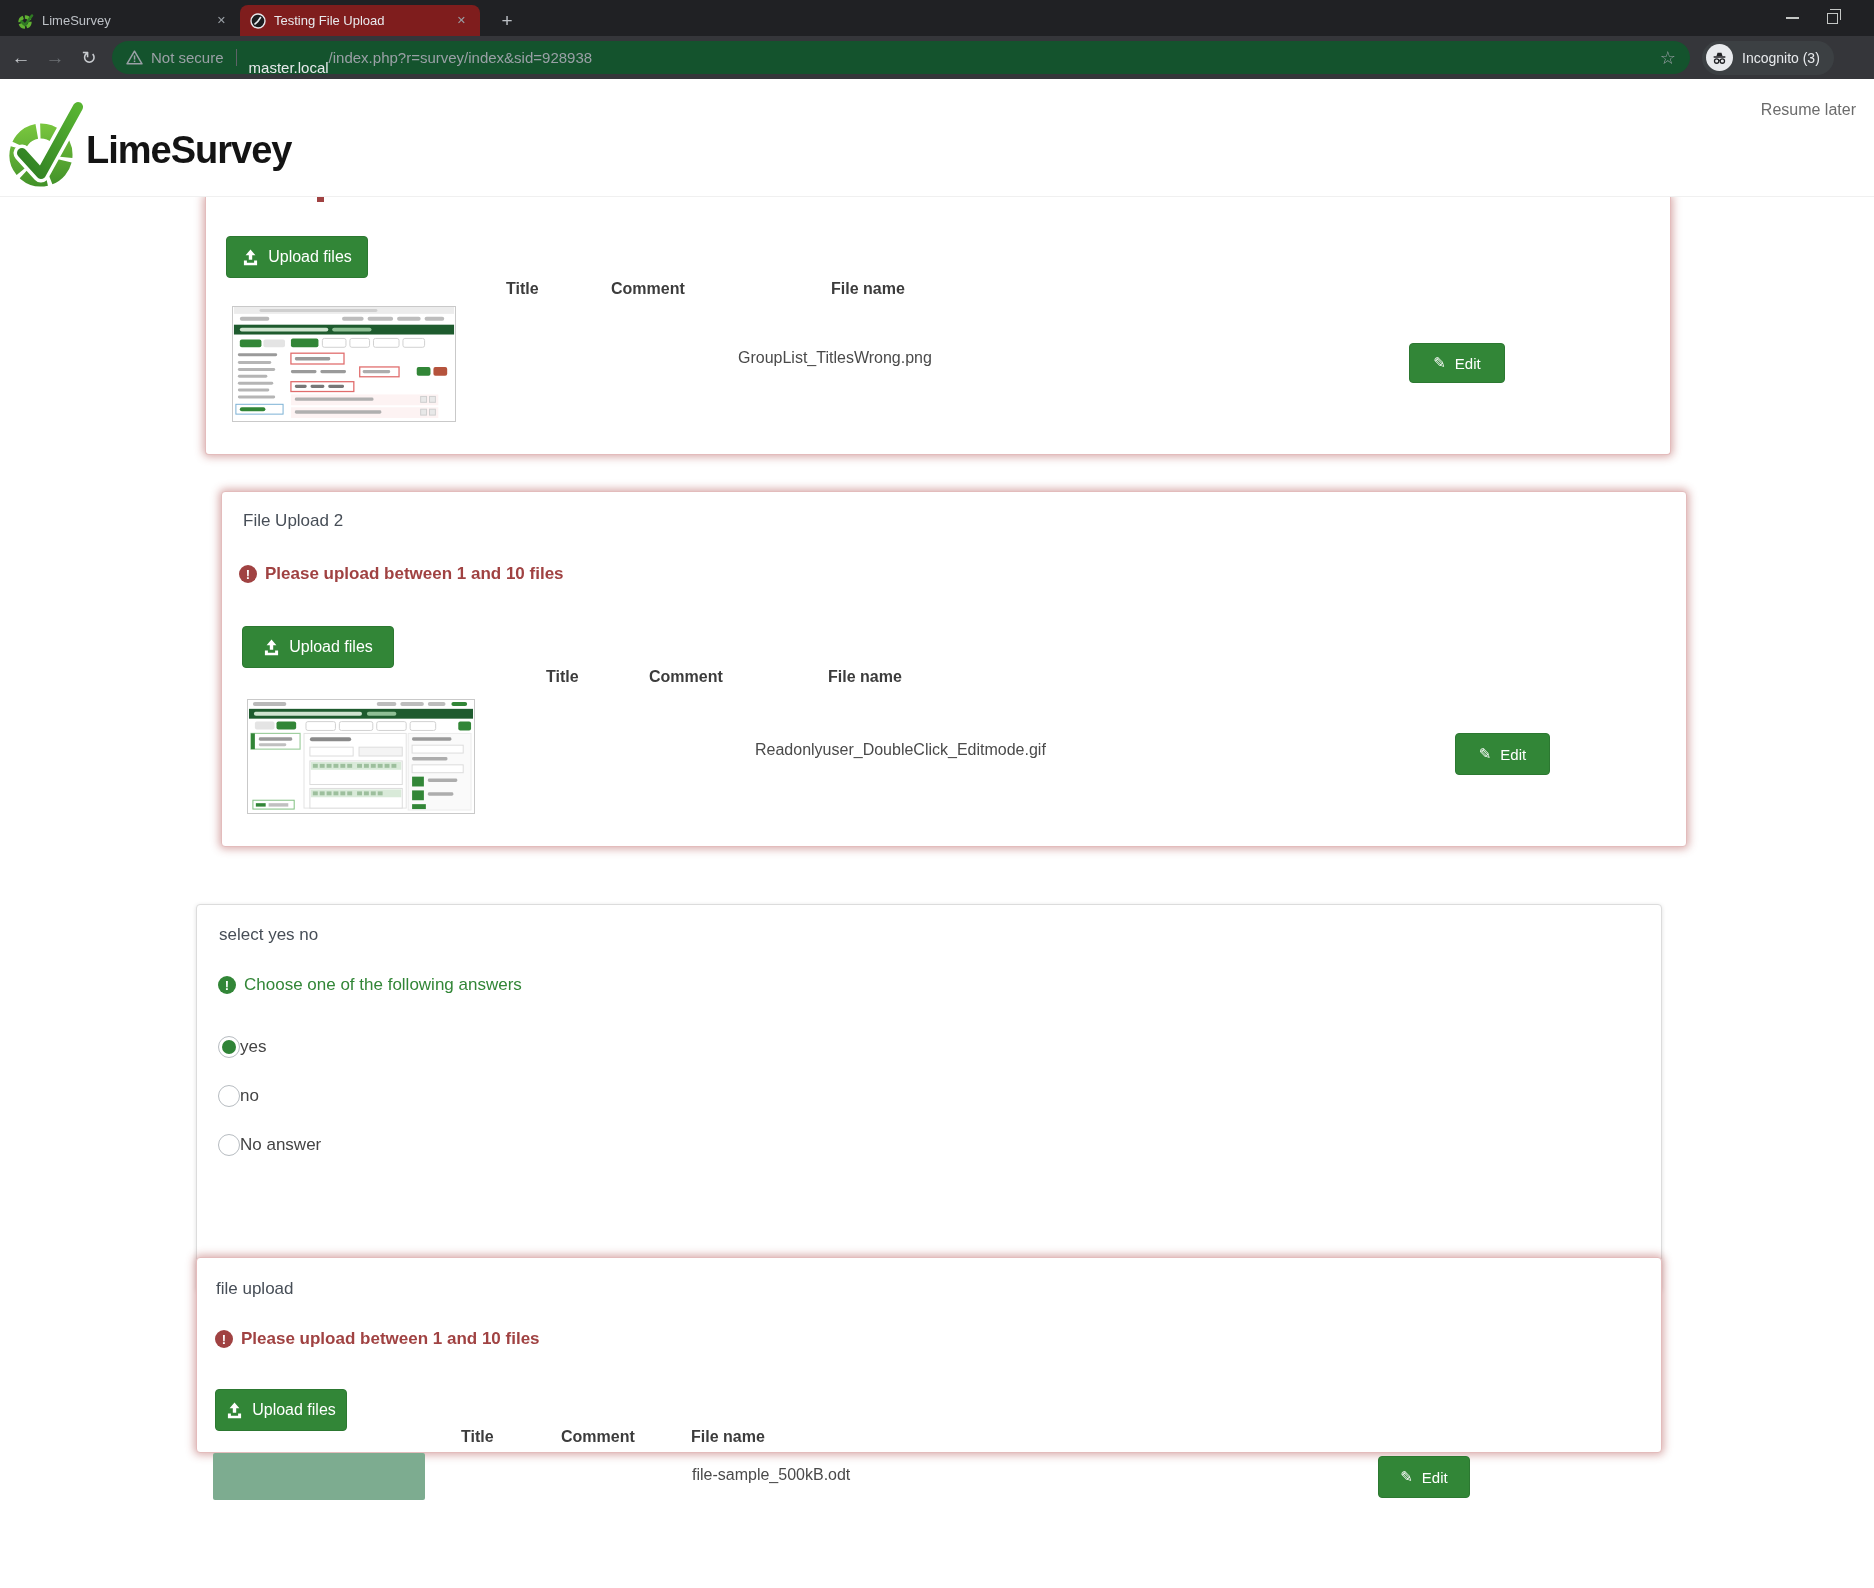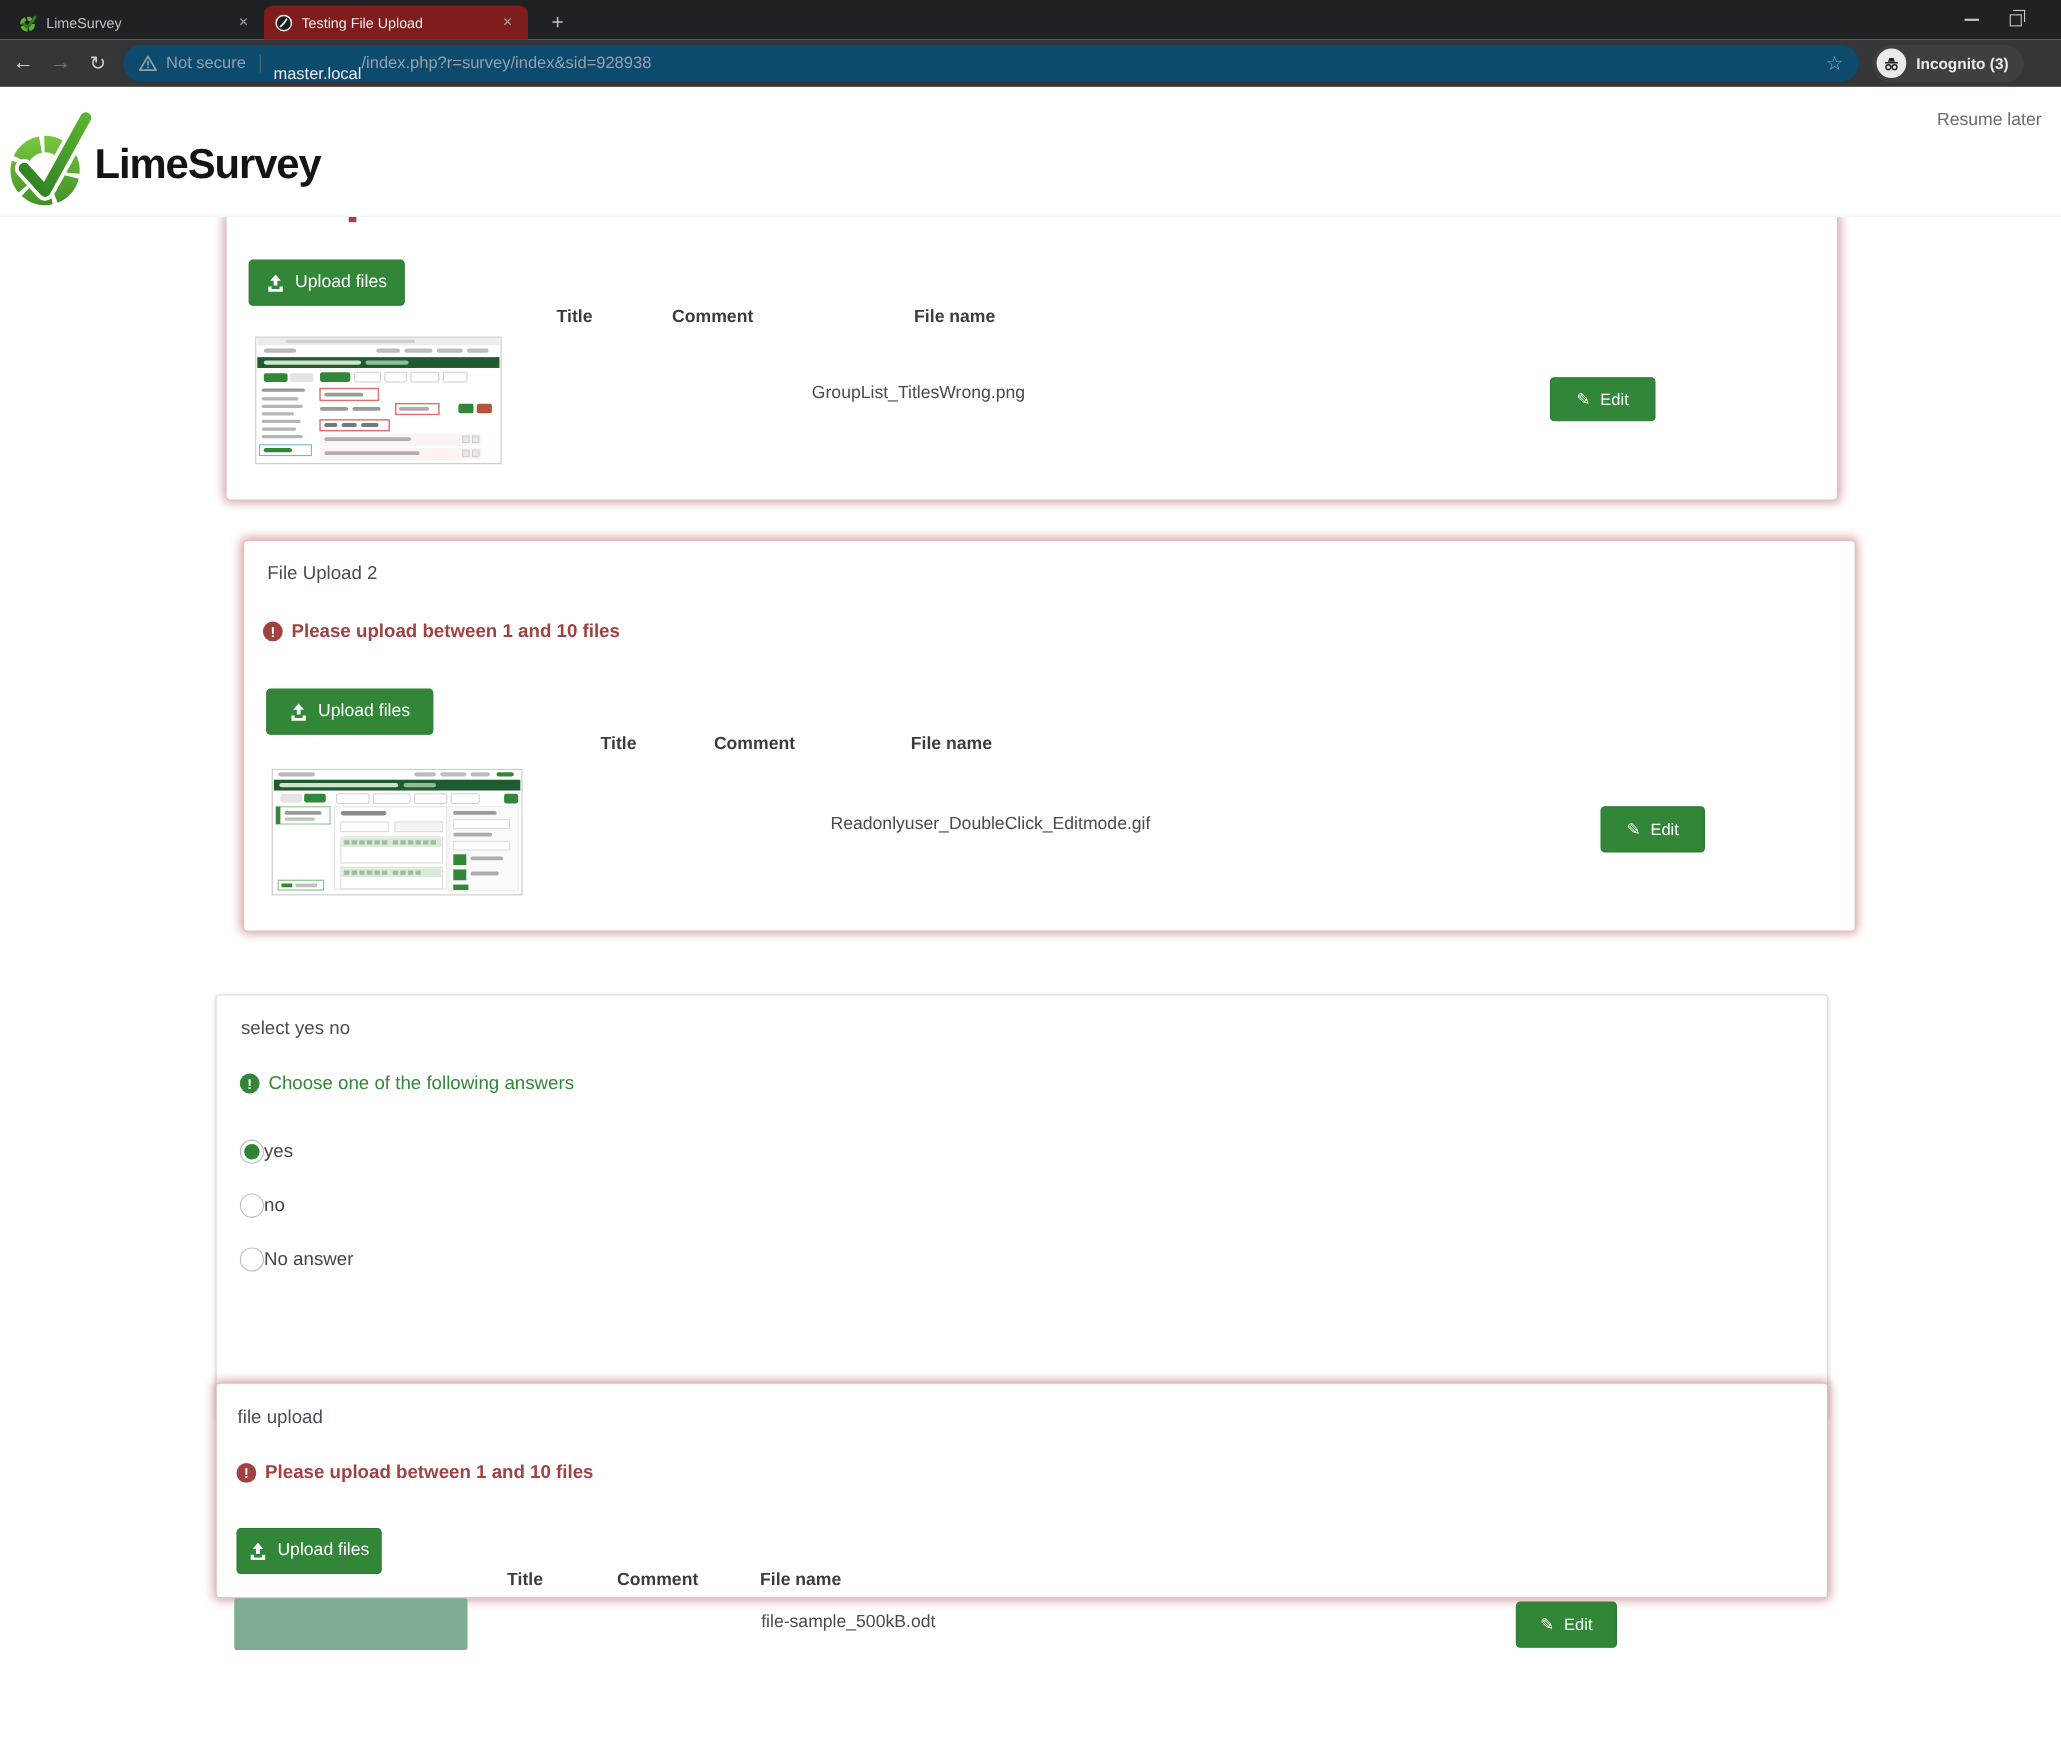--- a/index.html
+++ b/index.html
@@ -17,27 +17,27 @@
   .newtab-btn { position:absolute; left:494px; top:8px; width:26px; height:26px; color:#bdc1c6; font-size:19px; text-align:center; line-height:25px; }
   .win-controls { position:absolute; right:8px; top:0; height:36px; display:flex; align-items:center; gap:28px; padding-right:28px; }
   .win-min { width:13px; height:1.5px; background:#c4c7c5; }
   .win-restore { width:11px; height:11px; border:1.5px solid #c4c7c5; position:relative; background:#202124; }
   .win-restore::before { content:""; position:absolute; left:2px; top:-5px; width:10px; height:10px; border-top:1.5px solid #c4c7c5; border-right:1.5px solid #c4c7c5; }
 
   .toolbar { position:absolute; left:0; top:36px; width:1874px; height:43px; background:#35363a; display:flex; align-items:center; }
   .nav-ico { font-size:19px; color:#c8cbcf; width:34px; text-align:center; }
   .nav-ico.dim { color:#6e7276; }
   .nav-ico.reload { font-size:18px; }
-  .omnibox { margin-left:6px; width:1578px; height:33px; background:#0c4a6e; border-radius:17px; display:flex; align-items:center; padding:0 14px; color:#9aa0a6; font-size:15px; }
+  .omnibox { margin-left:6px; width:1578px; height:33px; background:#14532d; border-radius:17px; display:flex; align-items:center; padding:0 14px; color:#9aa0a6; font-size:15px; }
   .omni-warn { margin-right:8px; display:inline-flex; }
   .omni-divider { width:1px; height:17px; background:#5f6368; margin:0 12px; }
   .omni-host { color:#e8eaed;margin-top:20px; }
   .omni-path { color:#9aa0a6; }
   .omni-star { margin-left:auto; font-size:18px; color:#9aa0a6; }
-  .incognito-chip { margin-left:12px; height:34px; background:#3c4043; border-radius:17px; display:flex; align-items:center; padding:0 14px 0 4px; gap:9px;font-weight:bold; }
+  .incognito-chip { margin-left:12px; height:34px; background:#3c4043; border-radius:17px; display:flex; align-items:center; padding:0 14px 0 4px; gap:9px; }
   .incog-circle { width:27px; height:27px; border-radius:50%; background:#e8eaed; display:flex; align-items:center; justify-content:center; }
   .incognito-chip .label { color:#e8eaed; font-size:14px; }
 
   
   .pageheader { position:absolute; left:0; top:79px; width:1874px; height:118px; background:#fff; border-bottom:1px solid #f0f0f0; z-index:5; }
   .logo { position:absolute; left:8px; top:16px; display:flex; align-items:flex-end; }
   .logo-text { font-size:38px; font-weight:bold; color:#141414; letter-spacing:-1px; margin-left:2px; line-height:80px; }
   .resume-later { position:absolute; right:18px; top:22px; font-size:16px; color:#6b6b6b; }
 
   

